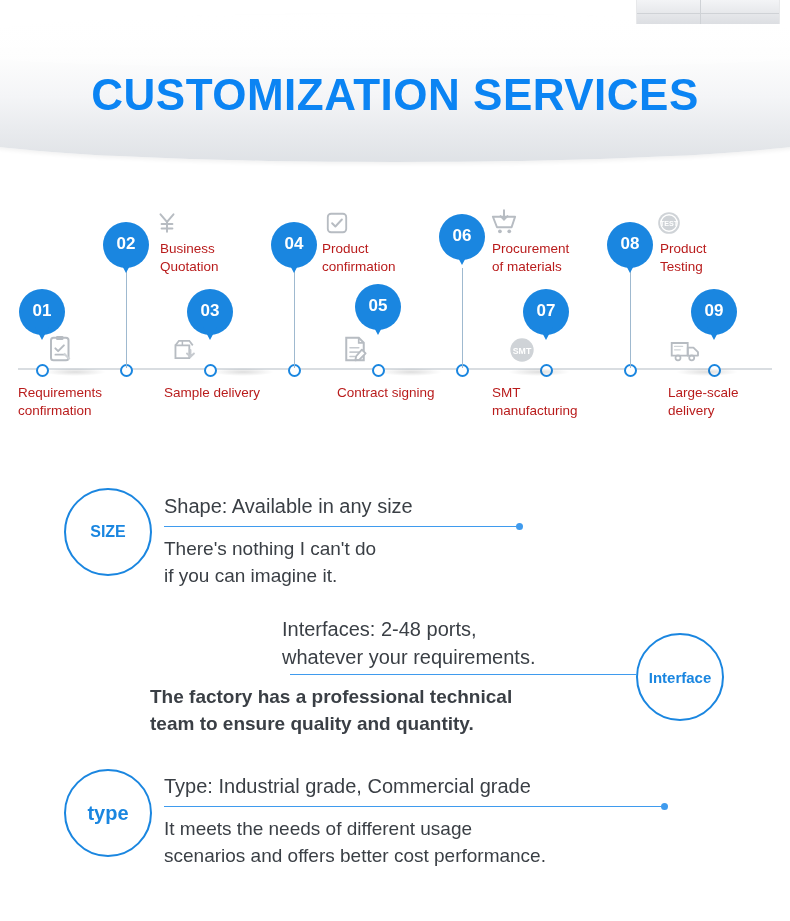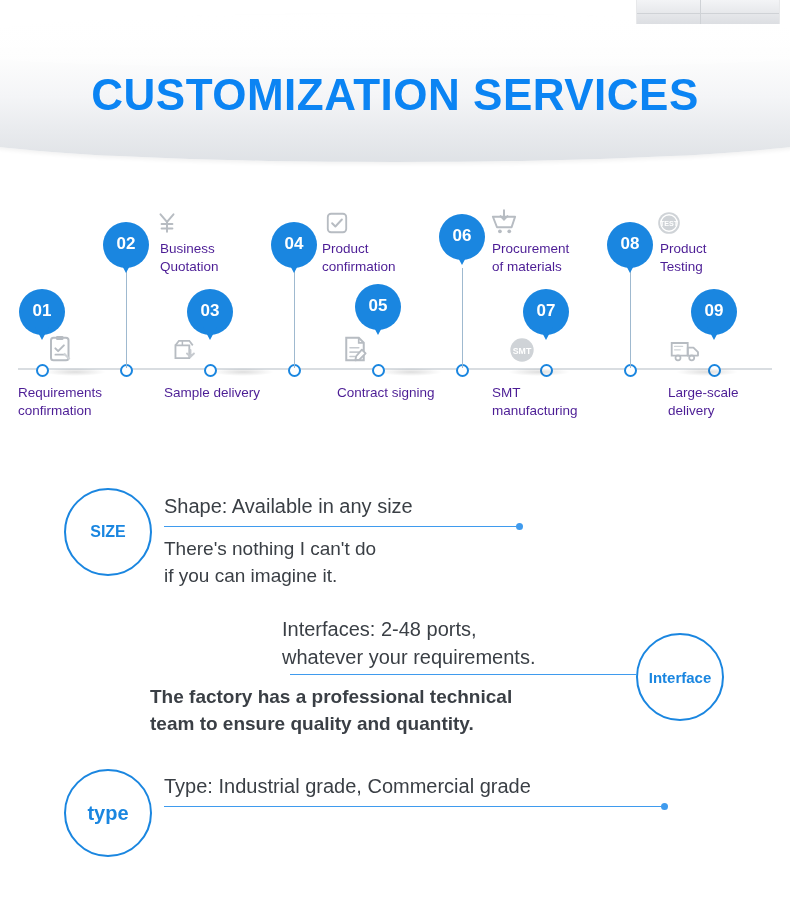--- a/index.html
+++ b/index.html
@@ -124,21 +124,21 @@
     margin-left: 0px;
   }
   .tl-icon {
     position: absolute;
     color: #b7bcc2;
     line-height: 1;
   }
   .tl-label {
     position: absolute;
     font-size: 13.5px;
-    color: #4c1d95;
+    color: #b91c1c;
     line-height: 1.32;
   }
   .shadow-blob {
     position: absolute;
     height: 8px;
     border-radius: 50%;
     background: radial-gradient(ellipse at center, rgba(0,0,0,0.13) 0%, rgba(0,0,0,0) 70%);
   }
 
   
@@ -312,13 +312,15 @@
   <div class="ftext fhead" style="left:282px; top:145px; width:360px; white-space:pre-line; text-align:left;">Interfaces: 2-48 ports,
 whatever your requirements.</div>
   <div class="rule" style="left:290px; top:204px; width:346px;"></div>
   <div class="ftext fbody" style="left:150px; top:214px; width:520px; white-space:pre-line;font-weight:bold;">The factory has a professional technical
 team to ensure quality and quantity.</div>
 
   <div class="bubble" style="left:64px; top:299px; width:84px; height:84px; font-size:20px;">type</div>
   <div class="ftext fhead" style="left:164px; top:302px; width:480px;">Type: Industrial grade, Commercial grade</div>
   <div class="rule" style="left:164px; top:336px; width:497px;"></div>
   <div class="rule-dot" style="left:661px; top:336px;"></div>
+  <div class="ftext fbody" style="left:164px; top:346px; width:560px; white-space:pre-line;">It meets the needs of different usage
+scenarios and offers better cost performance.</div>
 </div>
 
 </body></html>

